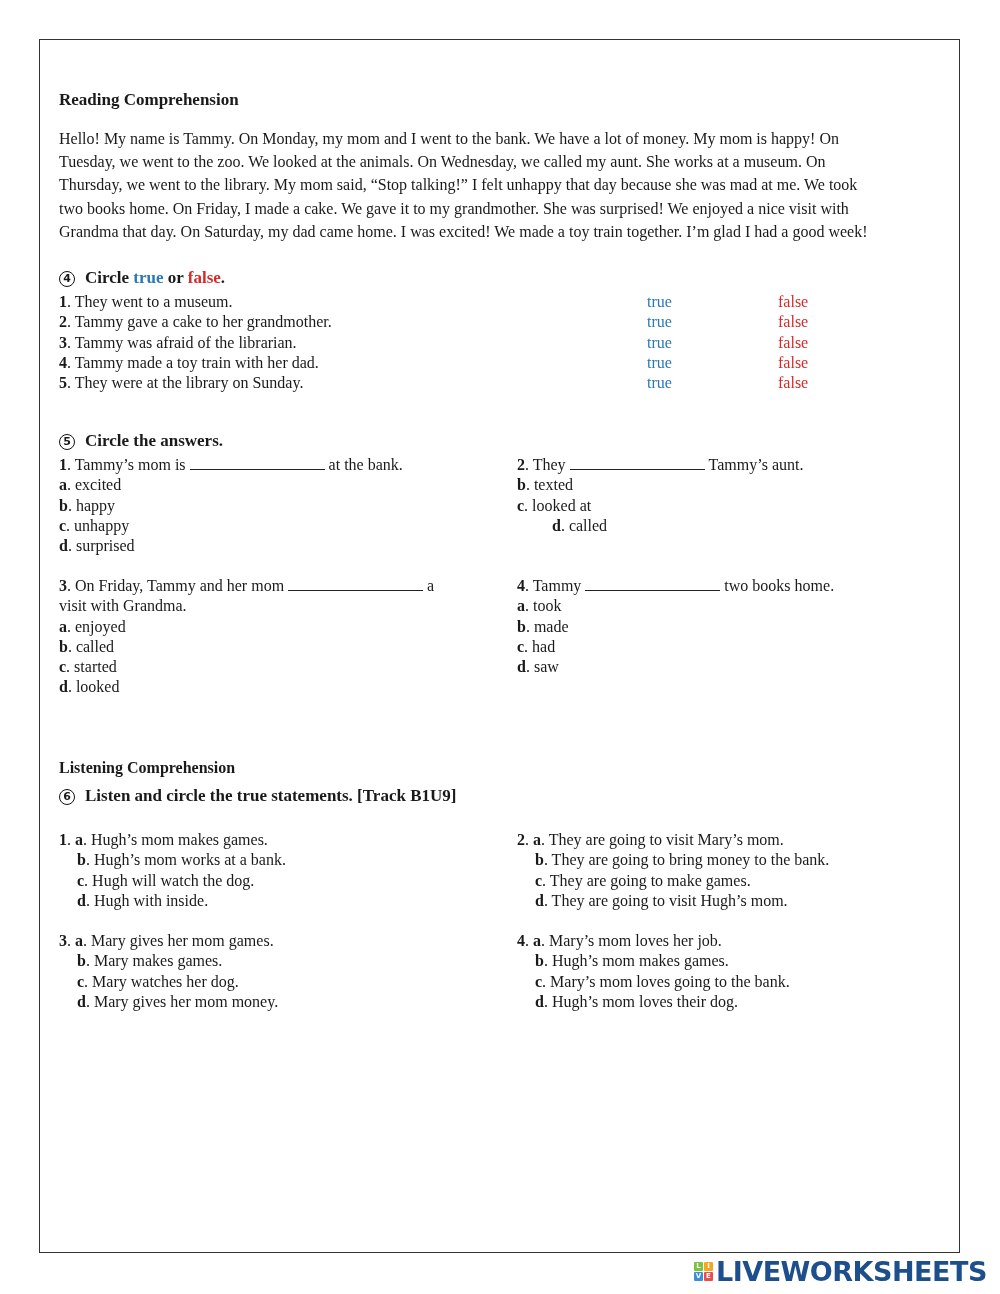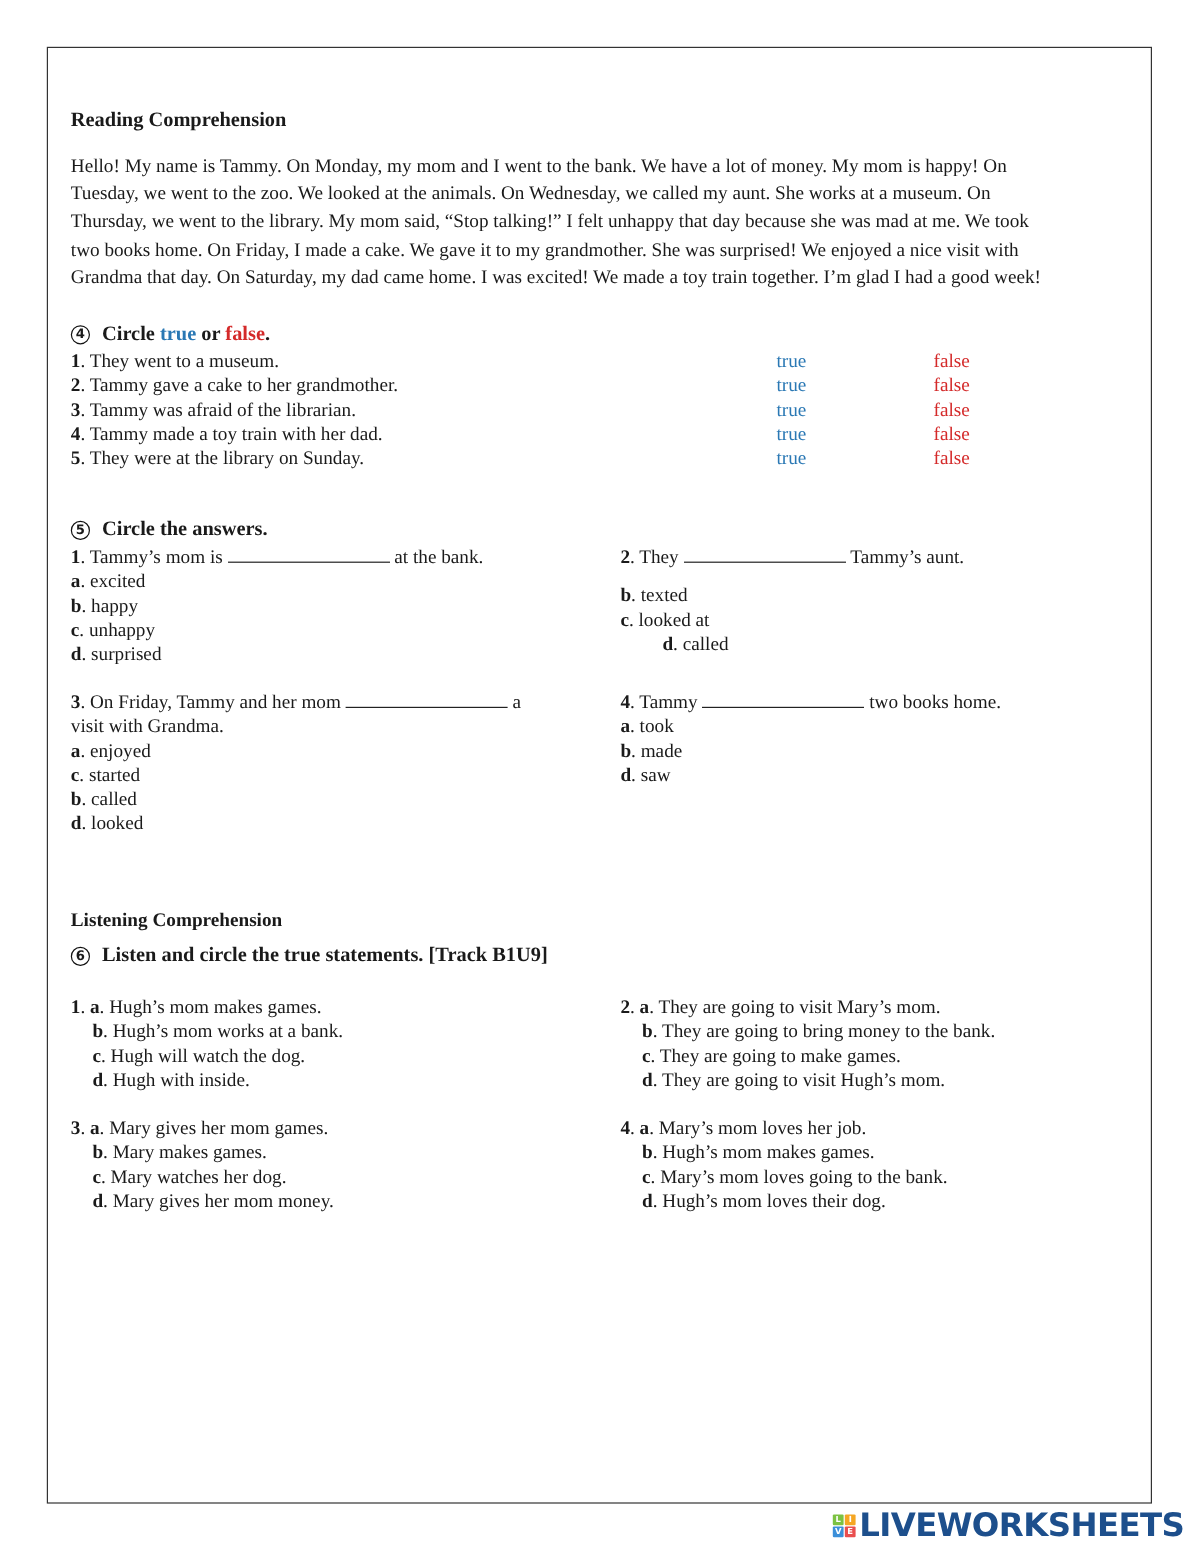--- a/index.html
+++ b/index.html
@@ -69,36 +69,37 @@
 <div id="ex5-list">
     <div class="abs t" style="left:59px; top:455px;">
       <div><b>1</b><span>. Tammy’s mom is</span><span class="blank"></span><span>at the bank.</span></div>
       <div style="cursor:pointer;"><b>a</b><span>. excited</span></div>
       <div style="cursor:pointer;"><b>b</b><span>. happy</span></div>
       <div style="cursor:pointer;"><b>c</b><span>. unhappy</span></div>
       <div style="cursor:pointer;"><b>d</b><span>. surprised</span></div>
     </div>
     <div class="abs t" style="left:517px; top:455px;">
       <div><b>2</b><span>. They</span><span class="blank"></span><span>Tammy’s aunt.</span></div>
-      <div style="cursor:pointer;margin-top:12px;"><b>b</b><span>. texted</span></div>
+      <div style="cursor:pointer;"><b>b</b><span>. texted</span></div>
       <div style="cursor:pointer;"><b>c</b><span>. looked at</span></div>
       <div style="cursor:pointer;margin-left:35px;"><b>d</b><span>. called</span></div>
     </div>
     <div class="abs t" style="left:59px; top:576px;">
       <div><b>3</b><span>. On Friday, Tammy and her mom</span><span class="blank"></span><span>a</span></div>
       <div>visit with Grandma.</div>
       <div style="cursor:pointer;"><b>a</b><span>. enjoyed</span></div>
+      <div style="cursor:pointer;"><b>b</b><span>. called</span></div>
       <div style="cursor:pointer;"><b>c</b><span>. started</span></div>
-      <div style="cursor:pointer;"><b>b</b><span>. called</span></div>
       <div style="cursor:pointer;"><b>d</b><span>. looked</span></div>
     </div>
     <div class="abs t" style="left:517px; top:576px;">
       <div><b>4</b><span>. Tammy</span><span class="blank"></span><span>two books home.</span></div>
       <div style="cursor:pointer;"><b>a</b><span>. took</span></div>
       <div style="cursor:pointer;"><b>b</b><span>. made</span></div>
+      <div style="cursor:pointer;"><b>c</b><span>. had</span></div>
       <div style="cursor:pointer;"><b>d</b><span>. saw</span></div>
     </div>
   </div>
 
 <div class="abs h" style="left:59px; top:759px; font-size:16px;">Listening Comprehension</div>
 <div class="abs h" style="left:59px; top:786px;">
   <span class="circ">6</span><span>Listen and circle the true statements. [Track B1U9]</span>
 </div>
 <div id="ex6-list">
     <div class="abs t" style="left:59px; top:830px;">

